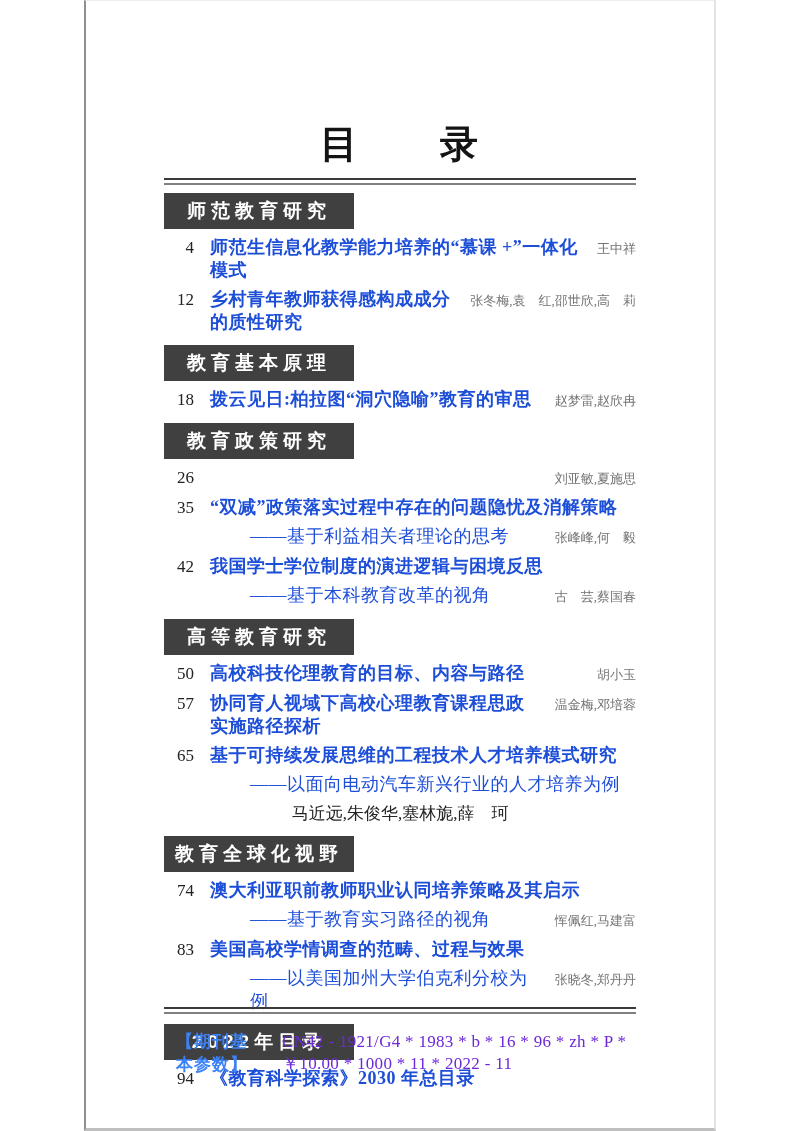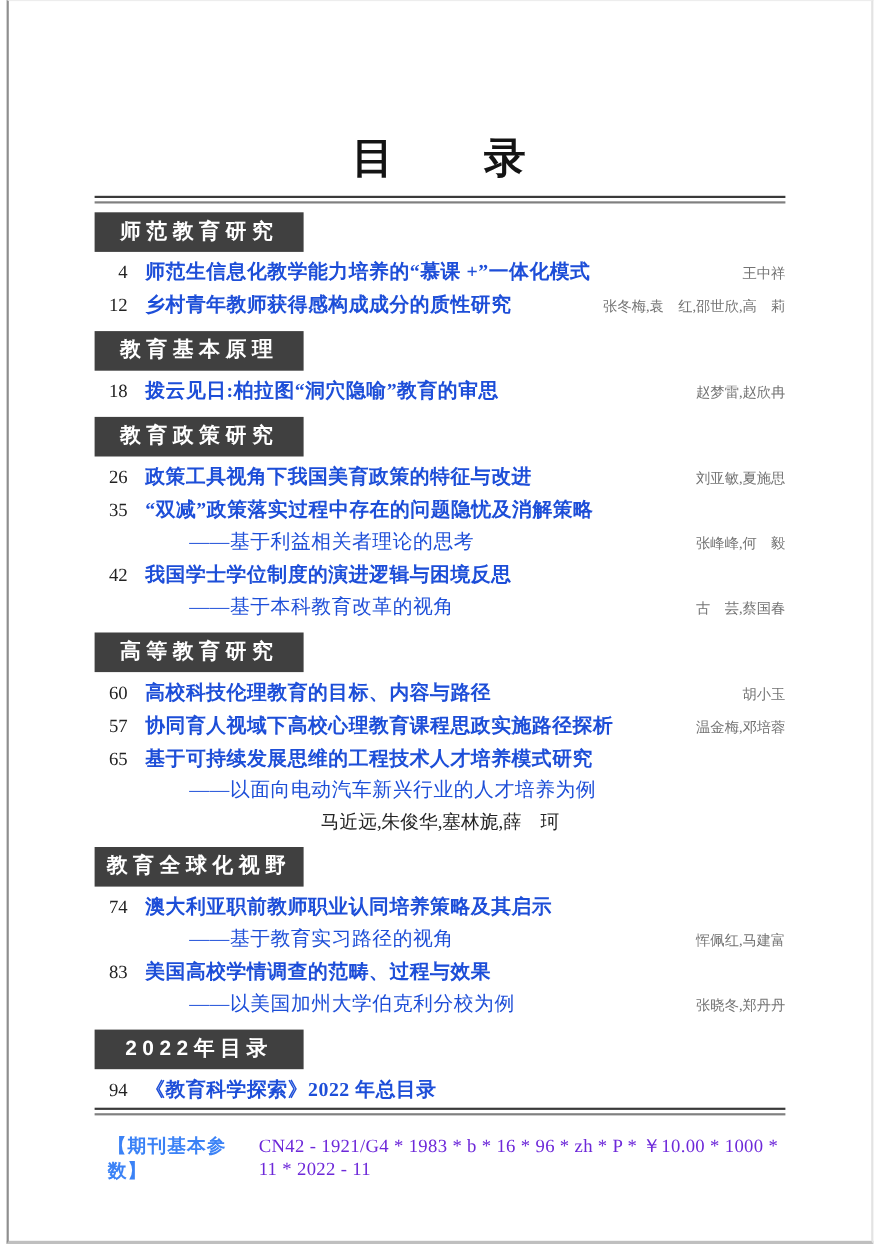--- a/index.html
+++ b/index.html
@@ -1,17 +1,17 @@
 <!DOCTYPE html>
 <html><head>
 <meta charset="utf-8">
 <style>
   html,body{margin:0;padding:0;background:#ffffff;}
   .page{
-    position:relative;width:788px;height:1131px;margin:0 auto;background:#fff;
+    position:relative;width:632px;height:1131px;margin:0 auto;background:#fff;
     box-sizing:border-box;color:#1b1b1b;
     font-family:"Liberation Serif", serif;
     border-left:2px solid #8f8f8f;border-right:2px solid #e3e3e3;
     border-bottom:3px solid #bfbfbf;border-top:1px solid #ededed;
     overflow:hidden;
   }
   .content{padding:0 78px;}
   .doc-title{
     margin:0;padding-top:118px;text-align:center;
     font-size:38px;font-weight:700;line-height:50px;letter-spacing:2px;color:#141414;
@@ -55,21 +55,20 @@
         </div>
         <div class="band">教育基本原理</div>
         <div class="row">
           <span class="pg">18</span>
           <span class="t">拨云见日:柏拉图“洞穴隐喻”教育的审思</span>
           <span class="au">赵梦雷,赵欣冉</span>
         </div>
         <div class="band">教育政策研究</div>
         <div class="row">
           <span class="pg">26</span>
-          <span class="t">政策工具视角下我国美育政策的特征与改进</span>
           <span class="au">刘亚敏,夏施思</span>
         </div>
         <div class="row">
           <span class="pg">35</span>
           <span class="t">“双减”政策落实过程中存在的问题隐忧及消解策略</span>
           <span class="au"></span>
         </div>
         <div class="row">
           <span class="pg"></span>
           <span class="t sub">——基于利益相关者理论的思考</span>
@@ -80,21 +79,21 @@
           <span class="t">我国学士学位制度的演进逻辑与困境反思</span>
           <span class="au"></span>
         </div>
         <div class="row">
           <span class="pg"></span>
           <span class="t sub">——基于本科教育改革的视角</span>
           <span class="au">古　芸,蔡国春</span>
         </div>
         <div class="band">高等教育研究</div>
         <div class="row">
-          <span class="pg">60</span>
+          <span class="pg">50</span>
           <span class="t">高校科技伦理教育的目标、内容与路径</span>
           <span class="au">胡小玉</span>
         </div>
         <div class="row">
           <span class="pg">57</span>
           <span class="t">协同育人视域下高校心理教育课程思政实施路径探析</span>
           <span class="au">温金梅,邓培蓉</span>
         </div>
         <div class="row">
           <span class="pg">65</span>
@@ -124,21 +123,21 @@
           <span class="au"></span>
         </div>
         <div class="row">
           <span class="pg"></span>
           <span class="t sub">——以美国加州大学伯克利分校为例</span>
           <span class="au">张晓冬,郑丹丹</span>
         </div>
         <div class="band">2022年目录</div>
         <div class="row">
           <span class="pg">94</span>
-          <span class="t">《教育科学探索》2022 年总目录</span>
+          <span class="t">《教育科学探索》2030 年总目录</span>
           <span class="au"></span>
         </div>
       </div>
   </div>
   <div class="footer">
     <div class="rule"></div>
     <div class="params">
       <span class="label">【期刊基本参数】</span>
       <span class="value">CN42 - 1921/G4 * 1983 * b * 16 * 96 * zh * P * ￥10.00 * 1000 * 11 * 2022 - 11</span>
     </div>

